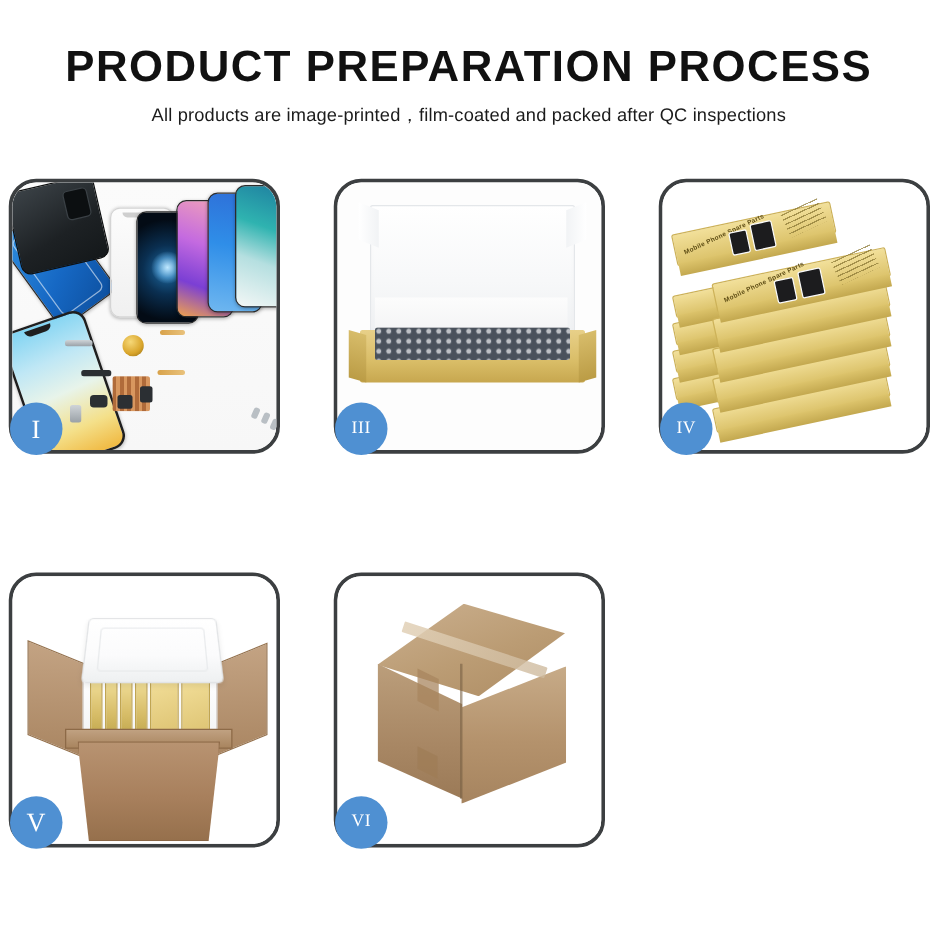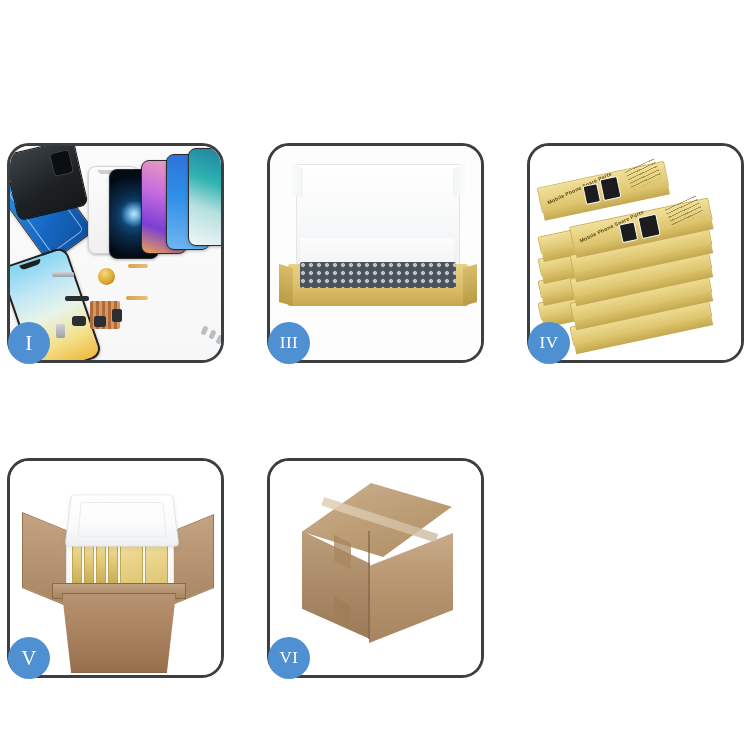--- a/index.html
+++ b/index.html
@@ -63,21 +63,21 @@
     width:42px;height:42px;
     border-radius:50%;
     background:#4f90d2;
     color:#ffffff;
     display:flex;align-items:center;justify-content:center;
     font-family:"Liberation Serif","DejaVu Serif",serif;
     font-size:21px;
     letter-spacing:.5px;
     z-index:6;
   }
-  .badge.small{font-size:17px;}
+  .badge.small{font-size:14px;}
 
   
   .p1{background:linear-gradient(#fbfbfb,#f7f7f7);}
   .phonefan{position:absolute;left:0;top:0;width:100%;height:100%;}
   .ph{
     position:absolute;
     border-radius:8px;
     box-shadow:0 1px 3px rgba(0,0,0,.28);
     border:1.4px solid #2b2b2b;
   }
@@ -392,20 +392,22 @@
     position:absolute;left:84px;top:48px;width:1.6px;height:108px;
     background:rgba(120,96,68,.6);
   }
 </style>
 </head>
 <body>
 
 <div class="page">
 
   <div class="header">
+    <div class="title">PRODUCT PREPARATION PROCESS</div>
+    <div class="subtitle">All products are image-printed，film-coated and packed after QC inspections</div>
   </div>
 
   <div class="grid">
 
     <div class="panel">
       <div class="panel-inner p1">
         <div class="phonefan">
           <div class="ph ph-b"></div>
           <div class="ph ph-a"></div>
           <div class="ph ph-c"></div>

